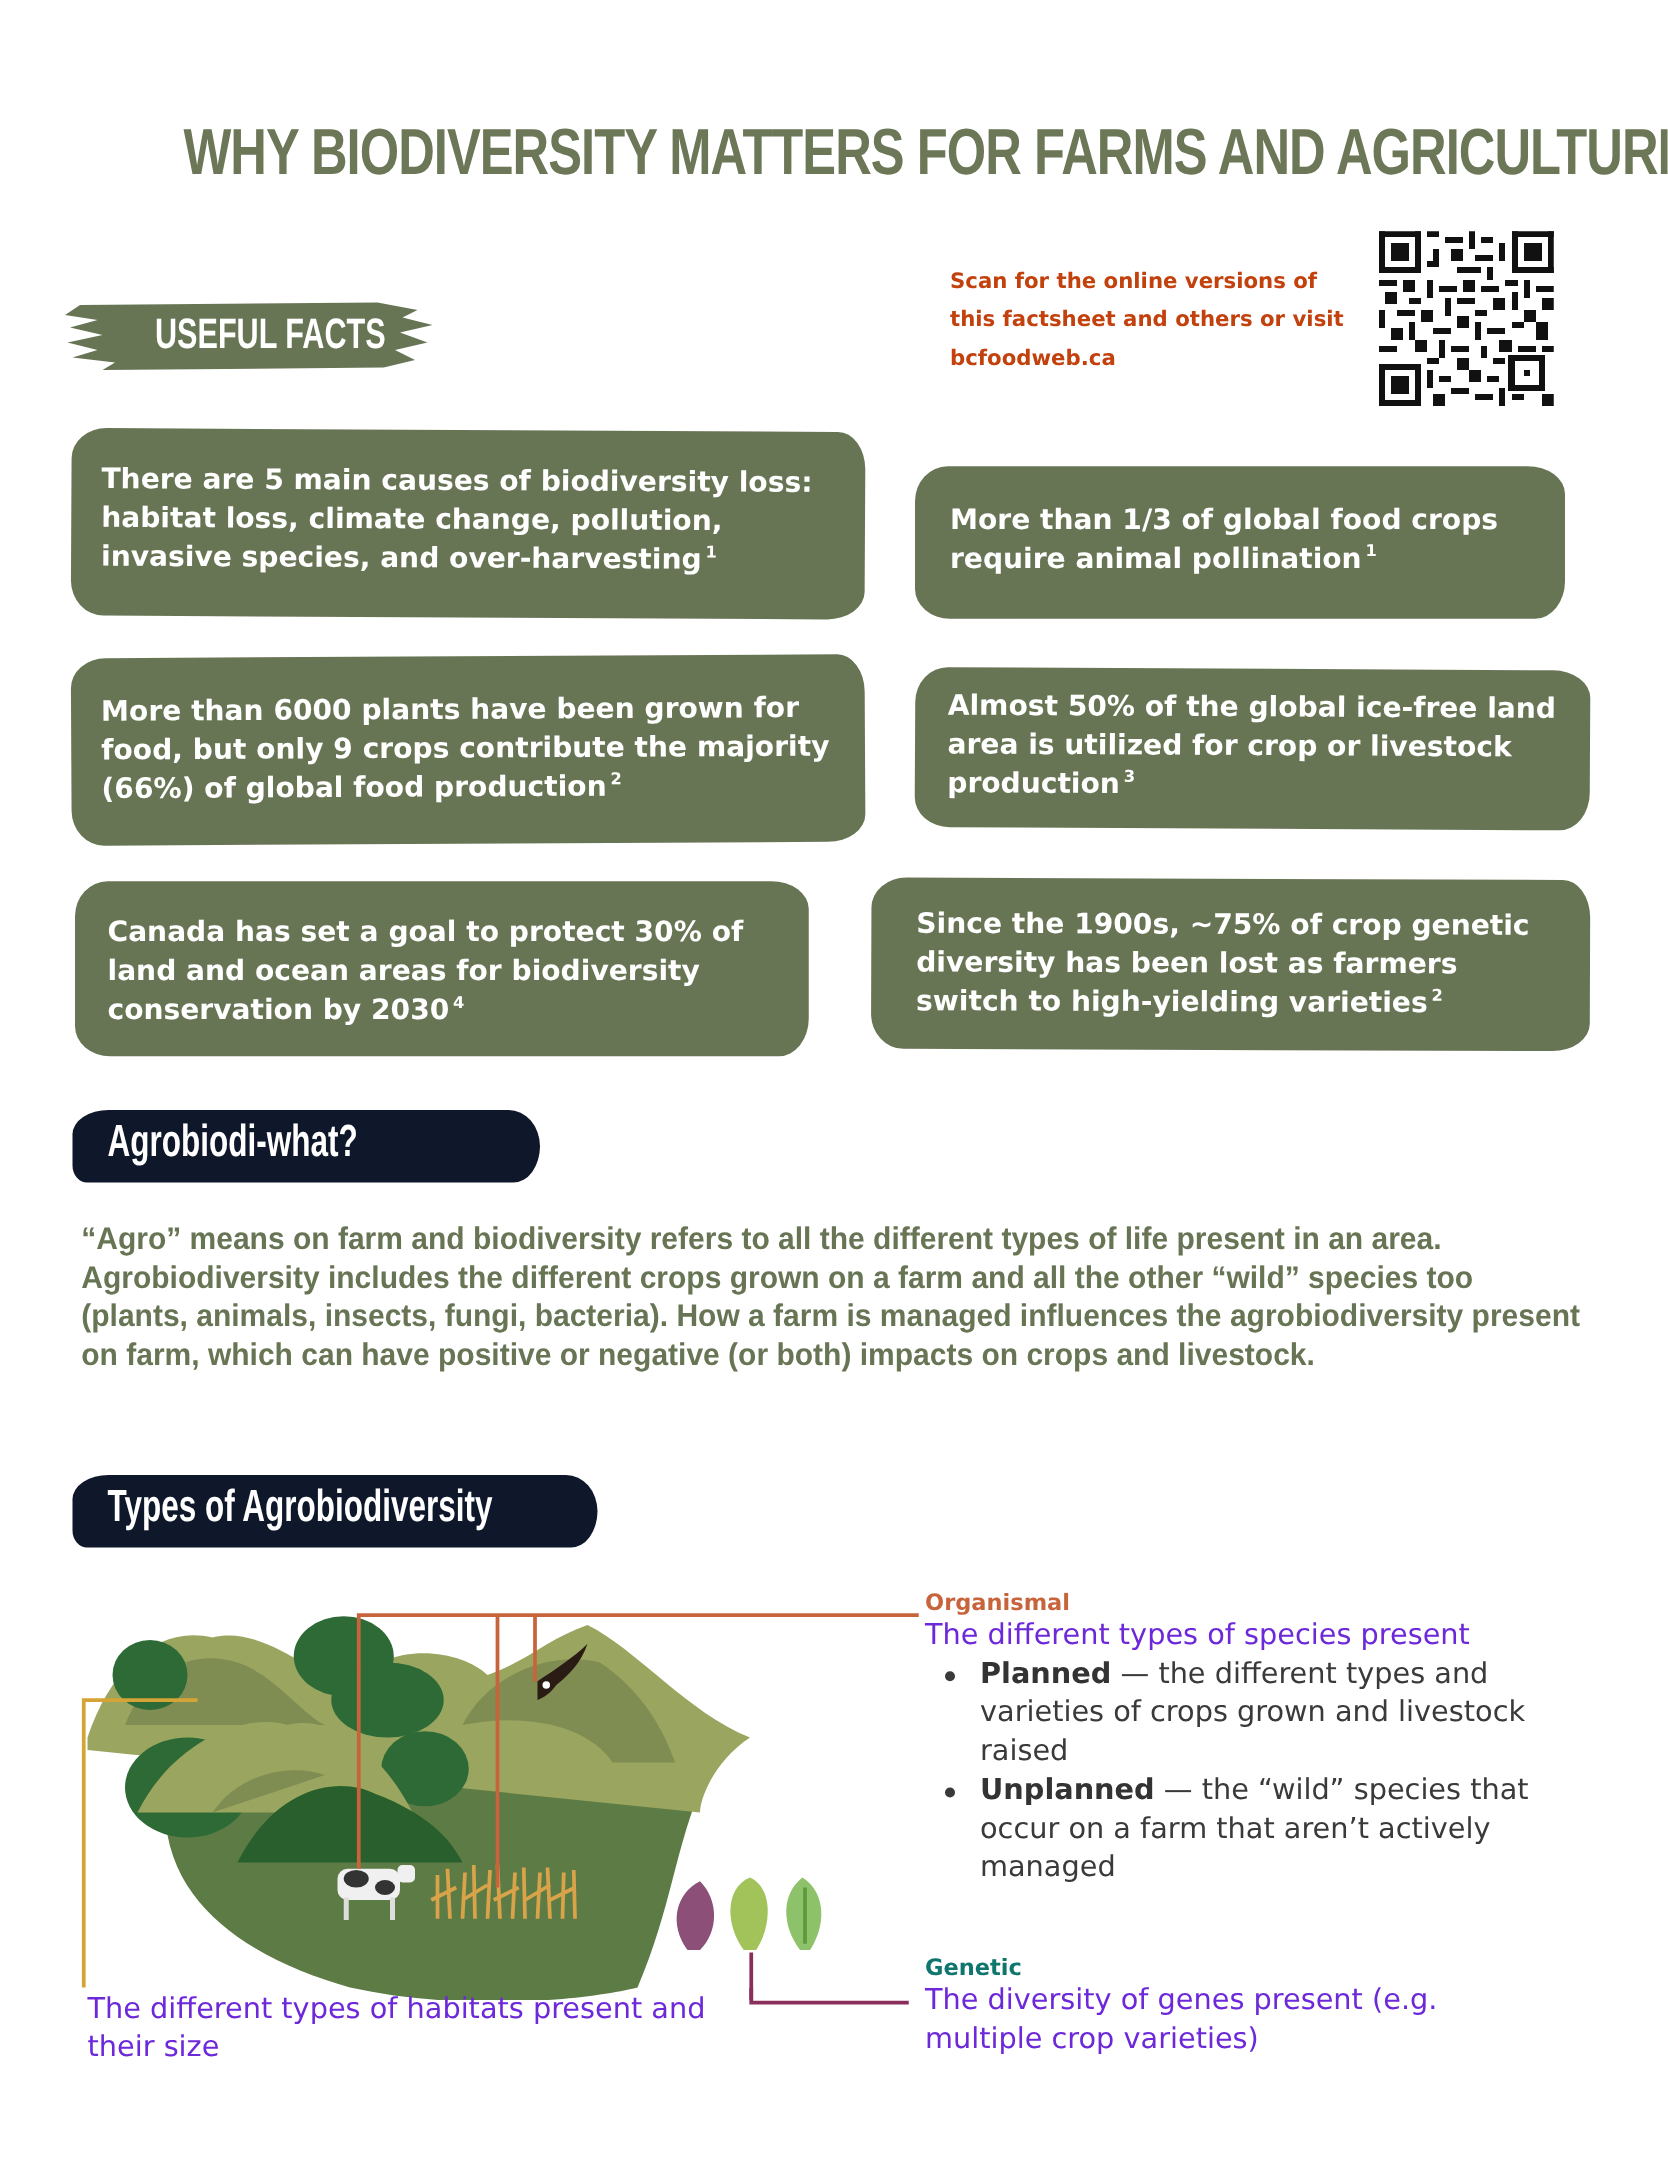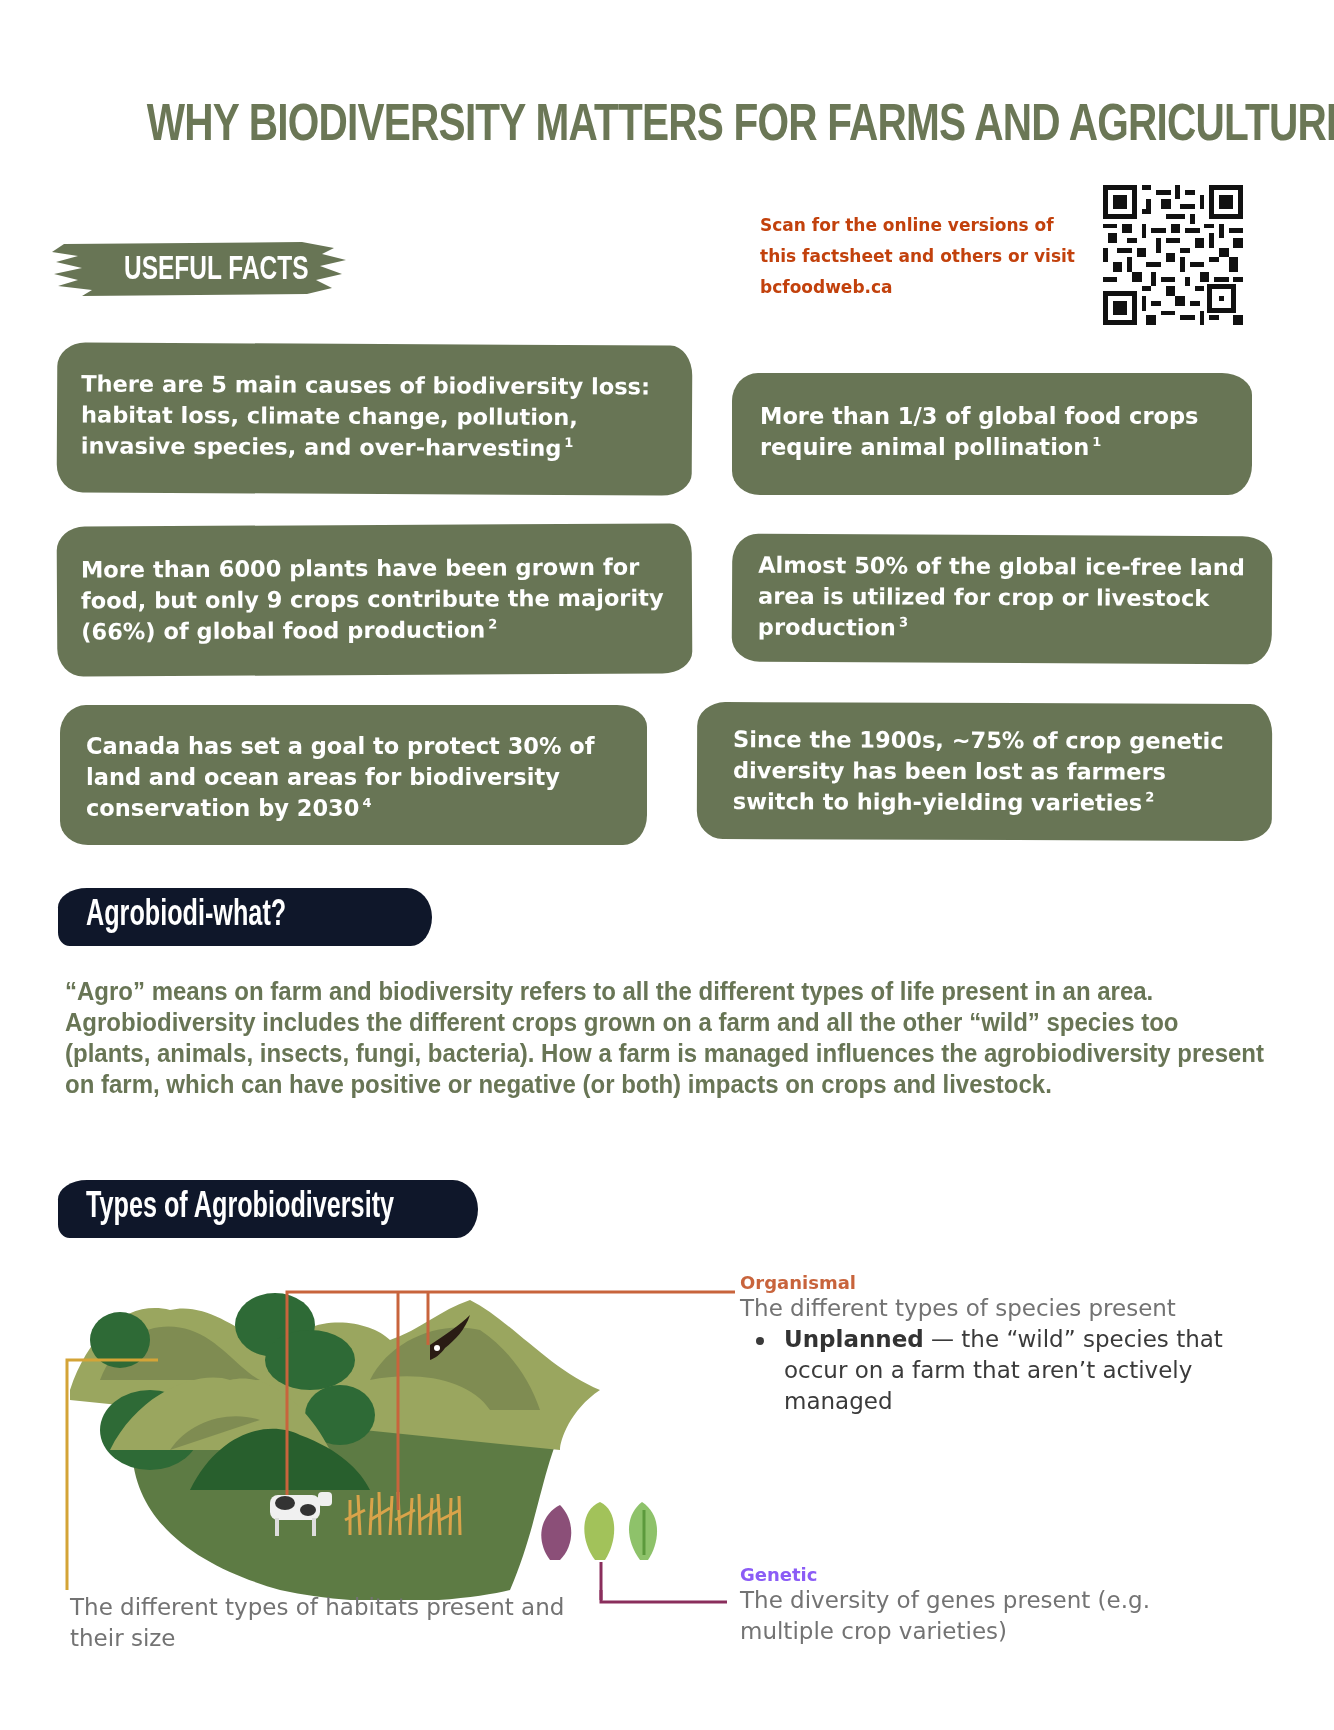--- a/index.html
+++ b/index.html
@@ -18,29 +18,29 @@
   .f3 { left:57px; top:525px; width:635px; height:150px; padding:28px 24px 0 24px; border-radius:28px 22px 30px 26px / 24px 30px 22px 28px; transform:rotate(-0.3deg); }
   .f4 { left:732px; top:535px; width:540px; height:128px; padding:16px 26px 0 26px; border-radius:26px 30px 24px 28px / 28px 22px 30px 24px; transform:rotate(0.3deg); }
   .f5 { left:60px; top:705px; width:587px; height:140px; padding:26px 26px 0 26px; border-radius:26px 30px 24px 28px / 28px 22px 30px 24px; }
   .f6 { left:697px; top:703px; width:575px; height:137px; padding:22px 36px 0 36px; border-radius:28px 22px 30px 26px / 24px 30px 22px 28px; transform:rotate(0.2deg); }
   .section-pill { background:#0f172a; height:58px; box-sizing:border-box; border-radius:30px 26px 22px 12px / 20px 30px 30px 14px; }
   .section-pill span { position:absolute; left:28px; top:4px; font-family:"Liberation Sans", sans-serif; font-weight:700; font-size:36px; color:#ffffff; transform:scaleX(0.7); transform-origin:left center; white-space:nowrap; }
   .s1 { left:58px; top:888px; width:374px; }
   .s2 { left:58px; top:1180px; width:420px; }
   .intro { left:65px; top:976px; width:1250px; font-family:"Liberation Sans", sans-serif; font-weight:700; font-size:25px; color:#687555; line-height:31px; transform:scaleX(0.96); transform-origin:left top; }
   .cat-title { font-weight:700; font-size:18px; }
-  .cat-desc { font-size:23px; color:#737373; line-height:31px; }
+  .cat-desc { font-size:23px; color:#6d28d9; line-height:31px; }
   .org { left:740px; top:1272px; width:520px; }
   .org .cat-title { color:#c8643c; }
   .org ul { margin:0; padding:0 0 0 44px; list-style:none; }
   .org li { position:relative; font-size:23px; line-height:31px; color:#3a3a3a; }
   .org li::before { content:""; position:absolute; left:-28px; top:13px; width:8px; height:8px; border-radius:50%; background:#3a3a3a; }
   .org li b { color:#333; }
   .gen { left:740px; top:1564px; width:500px; }
-  .gen .cat-title { color:#8b5cf6; }
+  .gen .cat-title { color:#0f766e; }
   .land { left:70px; top:1592px; width:520px; }
   .land .cat-title { color:#d4a437; }
   .illus { left:40px; top:1270px; width:700px; height:330px; }
 </style>
 </head>
 <body>
 
 <div class="abs title">WHY BIODIVERSITY MATTERS FOR FARMS AND AGRICULTURE</div>
 
 <div class="abs brush">
@@ -214,20 +214,21 @@
 
 <svg class="abs" style="left:595px;top:1590px;" width="140" height="16">
   <path d="M6 0 L6 12 L132 12" stroke="#8a2e5c" stroke-width="3" fill="none"></path>
 </svg>
 <svg class="abs" style="left:60px;top:1590px;" width="10" height="3"></svg>
 
 <div class="abs org">
   <div class="cat-title">Organismal</div>
   <div class="cat-desc">The different types of species present</div>
   <ul>
+    <li><b>Planned</b><span> — the different types and varieties of crops grown and livestock raised</span></li>
     <li><b>Unplanned</b><span> — the “wild” species that occur on a farm that aren’t actively managed</span></li>
   </ul>
 </div>
 
 <div class="abs gen">
   <div class="cat-title">Genetic</div>
   <div class="cat-desc">The diversity of genes present (e.g. multiple crop varieties)</div>
 </div>
 
 <div class="abs land">

